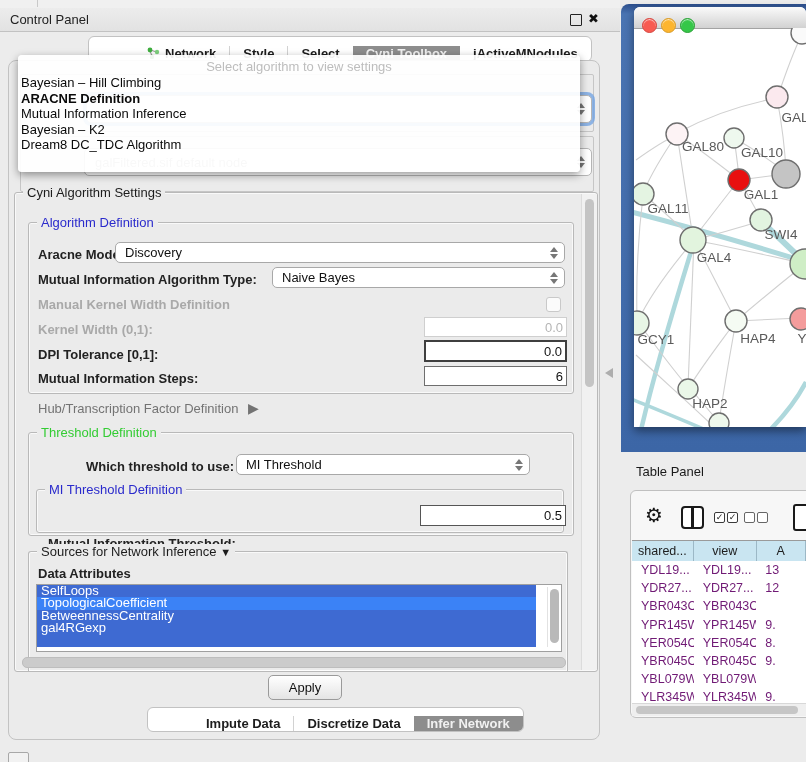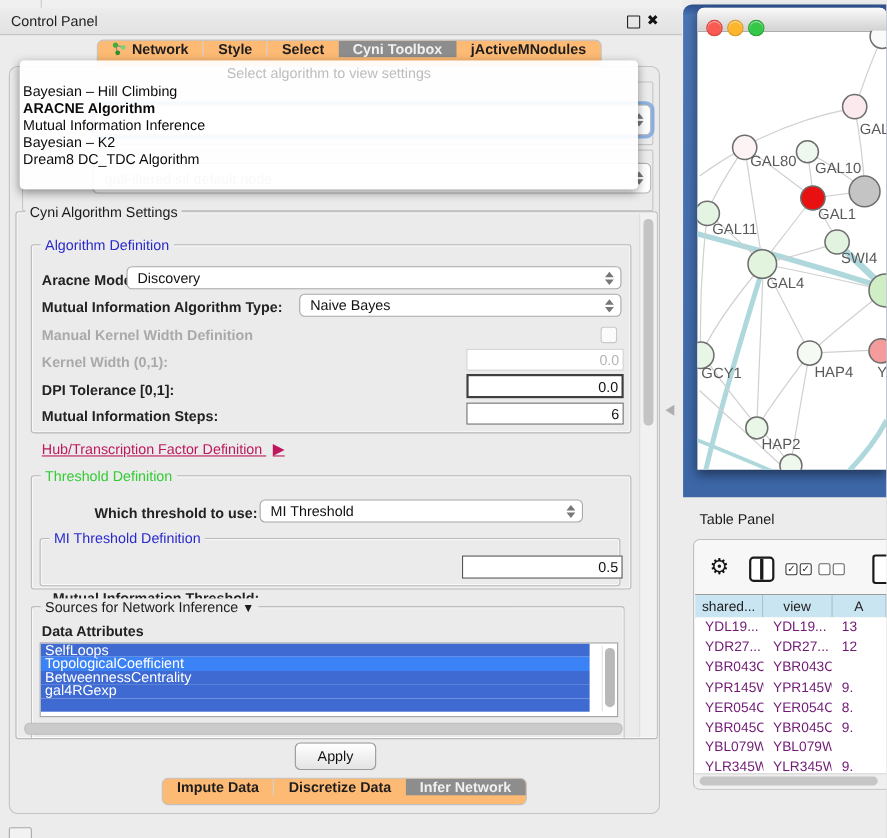--- a/index.html
+++ b/index.html
@@ -9,21 +9,21 @@
 
   
   .topstrip{left:0;top:0;width:620px;height:8px;background:#f0f0f0;border-bottom:1px solid #dedede;}
   .topstrip .tick{position:absolute;left:37px;top:0;width:1px;height:7px;background:#c9c9c9;}
   .cp-titlebar{left:0;top:8px;width:620px;height:23px;background:linear-gradient(#ececec,#e2e2e2);
     border-bottom:1px solid #c2c2c2;display:flex;align-items:center;}
   .cp-title{margin-left:10px;color:#222;}
   .float-icon{position:absolute;left:570px;top:6px;width:10px;height:10px;border:1.6px solid #222;border-radius:1px;}
   .close-icon{position:absolute;left:588px;top:3px;font-size:13px;font-weight:bold;color:#111;}
 
-  .tabbar{display:flex;align-items:flex-start;background:#fdba74;border:1px solid #c2c2c2;border-radius:6px;overflow:hidden;}
+  .tabbar{display:flex;align-items:flex-end;background:#ffffff;border:1px solid #c2c2c2;border-radius:6px;overflow:hidden;padding-left:45px;}
   .tabbar .tab{display:flex;align-items:center;gap:5px;padding:0 13px;font-weight:bold;color:#1d1d1d;position:relative;}
   .tabbar .tab + .tab{border-left:1px solid #d2d2d2;}
   .tabbar .tab.sel{background:#8d8d8d;color:#f1f1f1;border-left:none;}
   .tabbar .tab.sel + .tab{border-left:none;}
   #cpTabs{left:88px;top:36px;height:24px;}
   #btmTabs{left:147px;top:707px;height:23px;}
 
   .outerbox{left:8px;top:60px;width:590px;height:678px;border:1px solid #c3c3c3;border-radius:8px;background:#ebebeb;}
 
   
@@ -155,21 +155,21 @@
     <span class="spin">
         <i class="up"></i>
         <i class="dn"></i>
       </span>
   </div>
 
   <div class="abs popup">
     <div class="ph">Select algorithm to view settings</div>
     <div id="popupItems">
         <div class="it">Bayesian – Hill Climbing</div>
-        <div class="it sel">ARACNE Algorithm</div>
+        <div class="it sel">ARACNE Definition</div>
         <div class="it">Mutual Information Inference</div>
         <div class="it">Bayesian – K2</div>
         <div class="it">Dream8 DC_TDC Algorithm</div>
       </div>
   </div>
 
   <div class="grp" style="left:14px;top:192px;width:582px;height:478px;">
     <span class="lg">Cyni Algorithm Settings</span>
   </div>
 
@@ -194,21 +194,21 @@
   </div>
   <span class="lbl dis" style="left:38px;top:297px;">Manual Kernel Width Definition</span>
   <span class="chk" style="left:546px;top:297px;"></span>
   <span class="lbl dis" style="left:38px;top:322px;">Kernel Width (0,1):</span>
   <div class="fld" style="left:424px;top:317px;width:143px;height:20px;line-height:20px;border:1px solid #cfcfcf;color:#b5b5b5;">0.0</div>
   <span class="lbl" style="left:38px;top:347px;">DPI Tolerance [0,1]:</span>
   <div class="fld" style="left:424px;top:340px;width:143px;height:22px;line-height:19px;border:2px solid #3f3f3f;">0.0</div>
   <span class="lbl" style="left:38px;top:371px;">Mutual Information Steps:</span>
   <div class="fld" style="left:424px;top:366px;width:143px;height:20px;line-height:20px;border:1px solid #6e6e6e;">6</div>
 
-  <span class="abs" style="left:38px;top:400px;color:#be185d;text-decoration:underline;">
+  <span class="abs" style="left:38px;top:400px;color:#737373;">
     <span>Hub/Transcription Factor Definition</span>
     <span style="font-size:14px;margin-left:6px;">▶</span>
   </span>
 
   <div class="grp" style="left:28px;top:432px;width:544px;height:102px;">
     <span class="lg green">Threshold Definition</span>
   </div>
   <span class="lbl" style="left:86px;top:459px;">Which threshold to use:</span>
   <div class="combo" style="left:236px;top:454px;width:294px;height:21px;">
     <span class="cv">MI Threshold</span>

